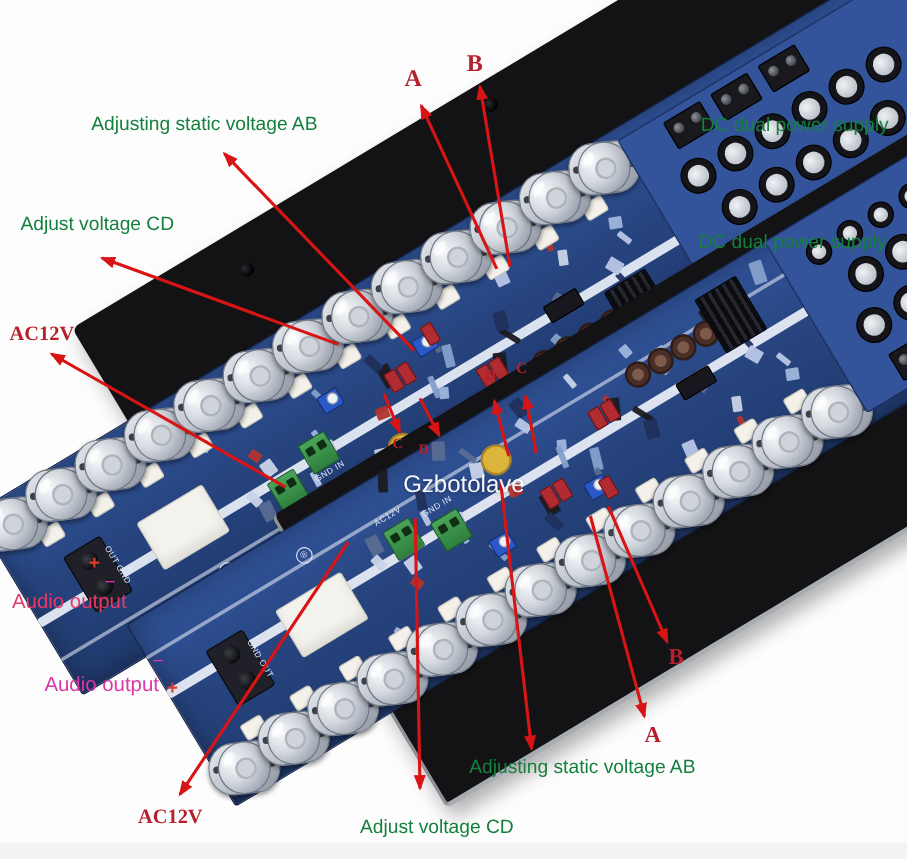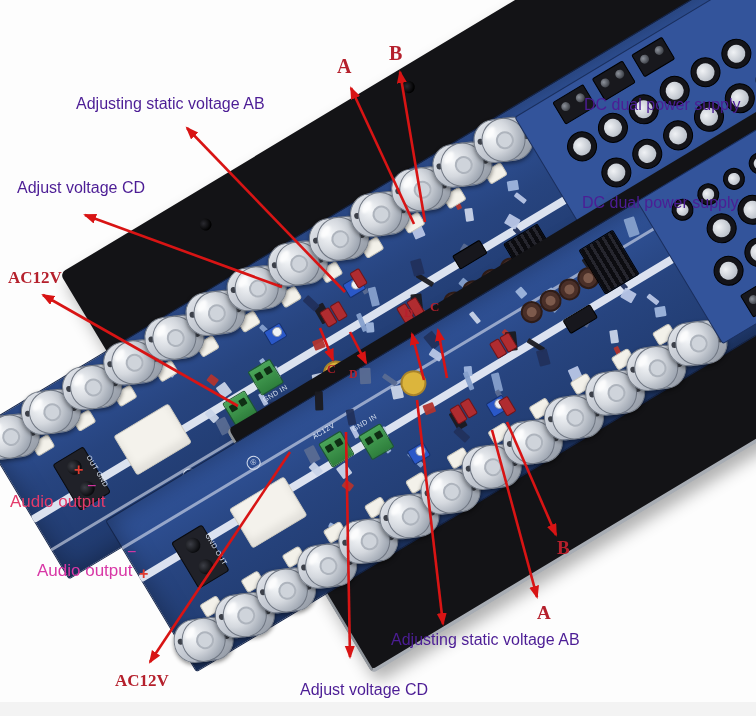--- a/index.html
+++ b/index.html
@@ -57,21 +57,21 @@
   .tblock{position:absolute;background:#18181d;border:1px solid #000;border-radius:2px;}
   .tblock:before,.tblock:after{content:"";position:absolute;width:9px;height:9px;border-radius:50%;
         background:radial-gradient(circle at 40% 35%,#8d929b,#3b3e45 75%);top:5px;}
   .tblock:before{left:4px;} .tblock:after{right:4px;}
   .sc{position:absolute;border-radius:1px;}
   .silk{position:absolute;color:#dfe7f4;font-size:7px;letter-spacing:.5px;white-space:nowrap;}
   .silkmark{position:absolute;width:12px;height:12px;border:1px solid #d7dfee;border-radius:50%;
         color:#d7dfee;font-size:8px;line-height:12px;text-align:center;}
   .lbl{position:absolute;white-space:nowrap;z-index:10;line-height:1.1;}
   .serif{font-family:"Liberation Serif",serif;}
-  .c-mag{color:#4c1d95;} .c-dred{color:#b5202c;font-weight:700;} .c-red{color:#e03c30;font-weight:700;}
+  .c-mag{color:#15803d;} .c-dred{color:#b5202c;font-weight:700;} .c-red{color:#e03c30;font-weight:700;}
   .c-pr{color:#e43a6a;} .c-pm{color:#d837a6;} 
   .c-wm{color:#ffffff;opacity:.95;text-shadow:0 1px 3px rgba(0,0,0,.35);}
   #arrows{position:absolute;inset:0;z-index:9;pointer-events:none;}
   #floor{position:absolute;left:0;right:0;bottom:0;height:14px;background:rgba(0,0,0,.04);}
 </style>
 </head>
 <body>
 
 <div id="scene">
   <div id="floor"></div>
@@ -102,20 +102,21 @@
   <span class="lbl serif c-dred" style="left:337px;top:55px;font-size:20px;">A</span>
   <span class="lbl serif c-dred" style="left:389px;top:42px;font-size:20px;">B</span>
   <span class="lbl c-mag" style="left:584px;top:96px;font-size:16px;">DC dual power supply</span>
   <span class="lbl c-mag" style="left:17px;top:179px;font-size:16px;">Adjust voltage CD</span>
   <span class="lbl c-mag" style="left:582px;top:194px;font-size:16px;">DC dual power supply</span>
   <span class="lbl serif c-dred" style="left:8px;top:269px;font-size:17px;">AC12V</span>
   <span class="lbl serif c-dred" style="left:404px;top:306px;font-size:13px;">D</span>
   <span class="lbl serif c-dred" style="left:430px;top:300px;font-size:13px;">C</span>
   <span class="lbl serif c-dred" style="left:327px;top:363px;font-size:12px;">C</span>
   <span class="lbl serif c-dred" style="left:349px;top:368px;font-size:12px;">D</span>
+  <span class="lbl c-wm" style="left:336px;top:393px;font-size:20px;">Gzbotolave</span>
   <span class="lbl c-red" style="left:74px;top:461px;font-size:16px;">+</span>
   <span class="lbl c-pm" style="left:87px;top:477px;font-size:16px;">−</span>
   <span class="lbl c-pr" style="left:10px;top:493px;font-size:17px;">Audio output</span>
   <span class="lbl c-pm" style="left:127px;top:543px;font-size:16px;">−</span>
   <span class="lbl c-pm" style="left:37px;top:562px;font-size:17px;">Audio output</span>
   <span class="lbl c-red" style="left:139px;top:565px;font-size:16px;">+</span>
   <span class="lbl serif c-dred" style="left:115px;top:672px;font-size:17px;">AC12V</span>
   <span class="lbl c-mag" style="left:300px;top:681px;font-size:16px;">Adjust voltage CD</span>
   <span class="lbl c-mag" style="left:391px;top:631px;font-size:16px;">Adjusting static voltage AB</span>
   <span class="lbl serif c-dred" style="left:537px;top:603px;font-size:19px;">A</span>

